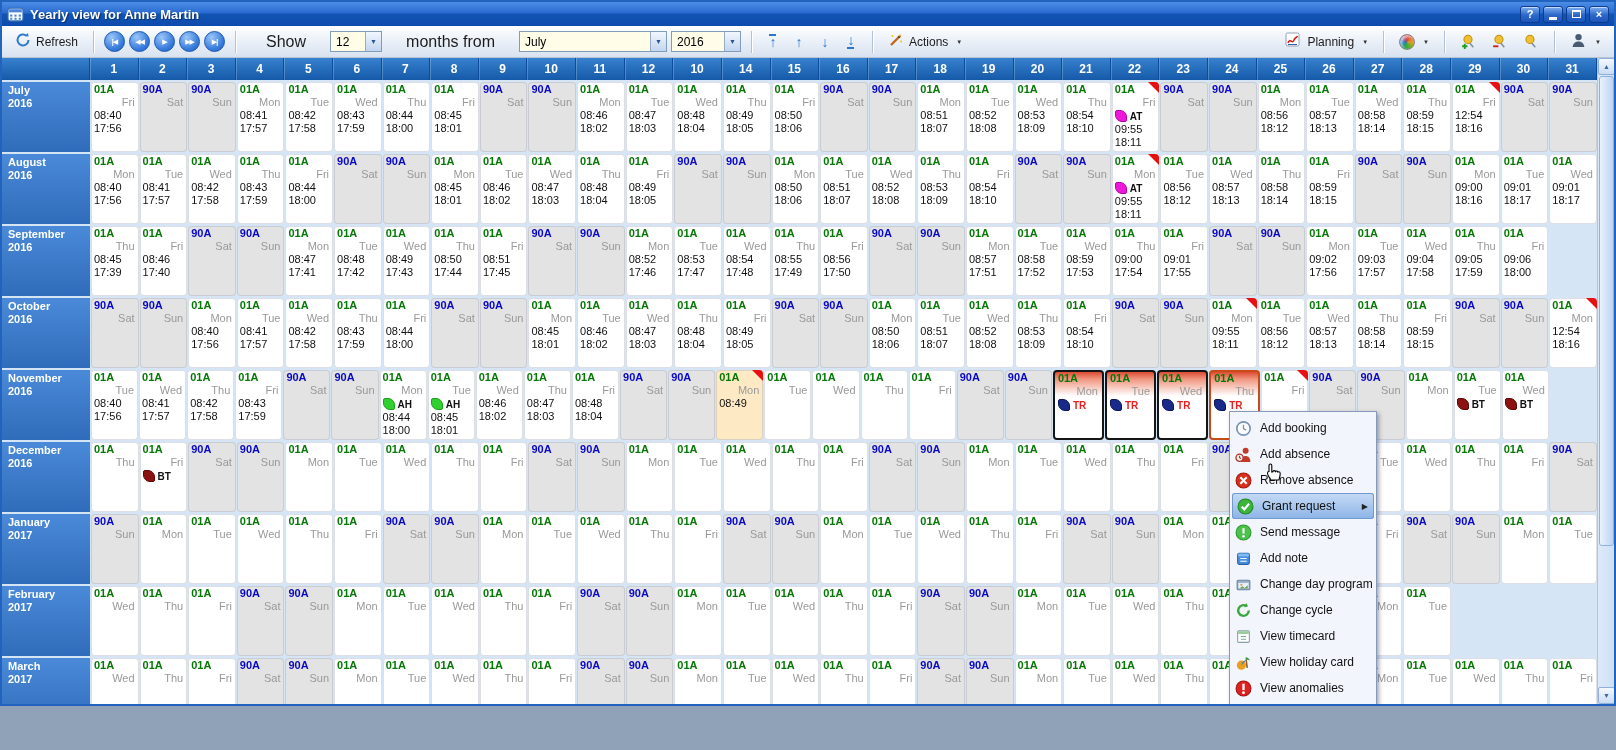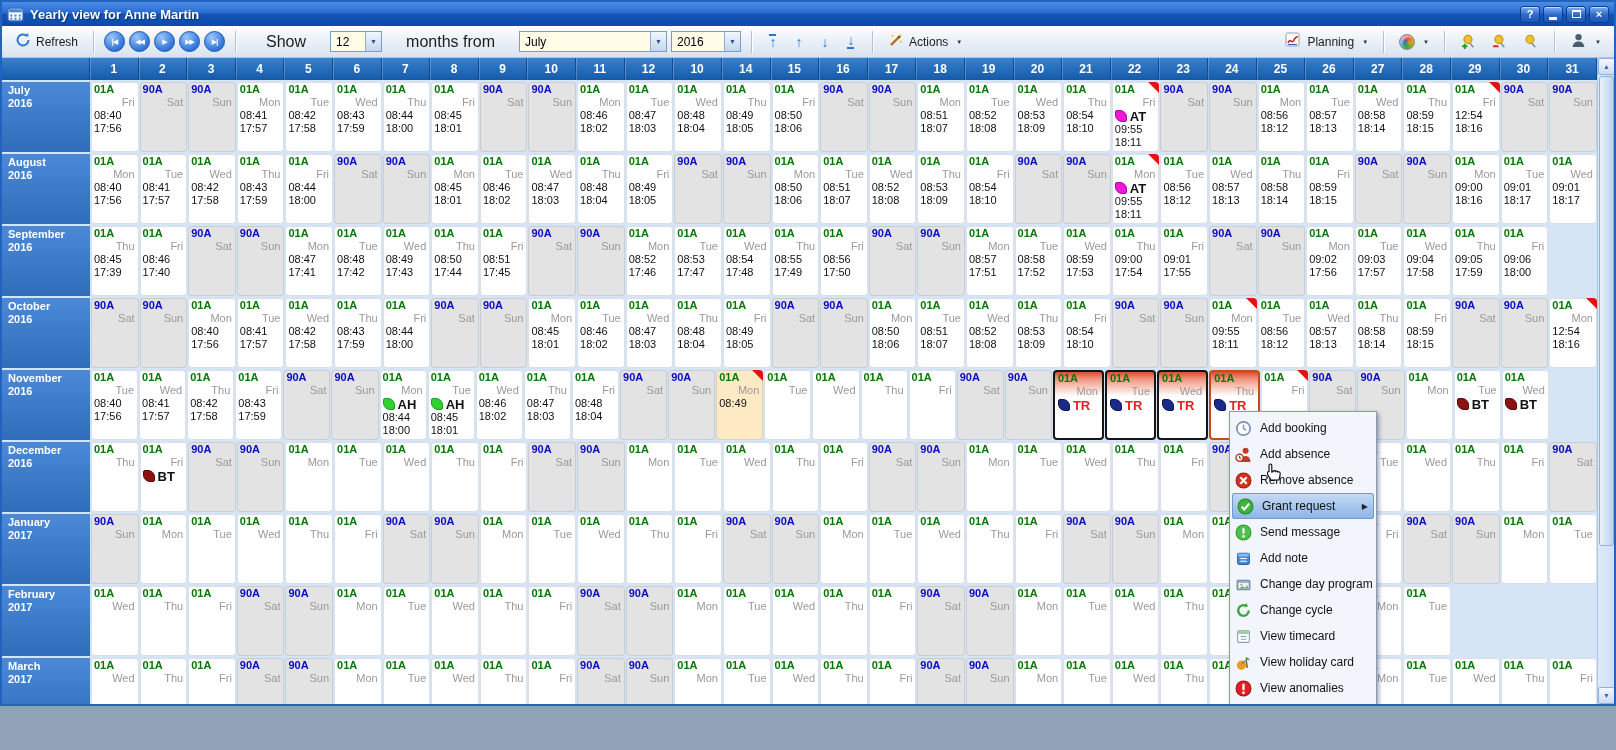--- a/index.html
+++ b/index.html
@@ -53,21 +53,21 @@
   .code{font-weight:bold;padding-left:3px;}
   .c01{color:#067806;}.c90{color:#0808c8;}
   .dow{color:#999;text-align:right;padding-right:4px;}
   .t1,.t2{padding-left:3px;color:#111;}
   .abs{display:flex;align-items:center;gap:3px;padding-left:3px;height:14px;}
   .ablob{width:12px;height:12px;border-radius:2px 7px 2px 7px;flex:none;}
   .ab-AT{background:#ee18d8;border:1px solid #b800a8;}
   .ab-AH{background:#30d030;border:1px solid #18a018;}
   .ab-TR{background:#1a2a8a;border:1px solid #0a1656;}
   .ab-BT{background:#8c1212;border:1px solid #5c0606;}
-  .ablabel{font-weight:bold;color:#111;font-size:13px;}
+  .ablabel{font-weight:bold;color:#111;font-size:10px;}
   .al-TR{color:#e82020;}
   .dcell.today{background:#fdeac4;}
   .dcell.sel,.dcell.anchor{box-shadow:none;padding-top:0;
     background:linear-gradient(180deg,#dd4a32 0,#f0957f 7px,#ffffff 24px);}
   .dcell.sel{border:2px solid #151515;}
   .dcell.anchor{border:2px solid #c84a14;}
   .corner{position:absolute;top:0;right:0;width:0;height:0;border-top:11px solid #e61010;border-left:11px solid transparent;}
   
   .vscroll{position:absolute;top:56px;right:0;width:17px;bottom:0;border-left:1px solid #adc6e4;
     background:linear-gradient(90deg,#dce9f9,#cfe0f4);}

